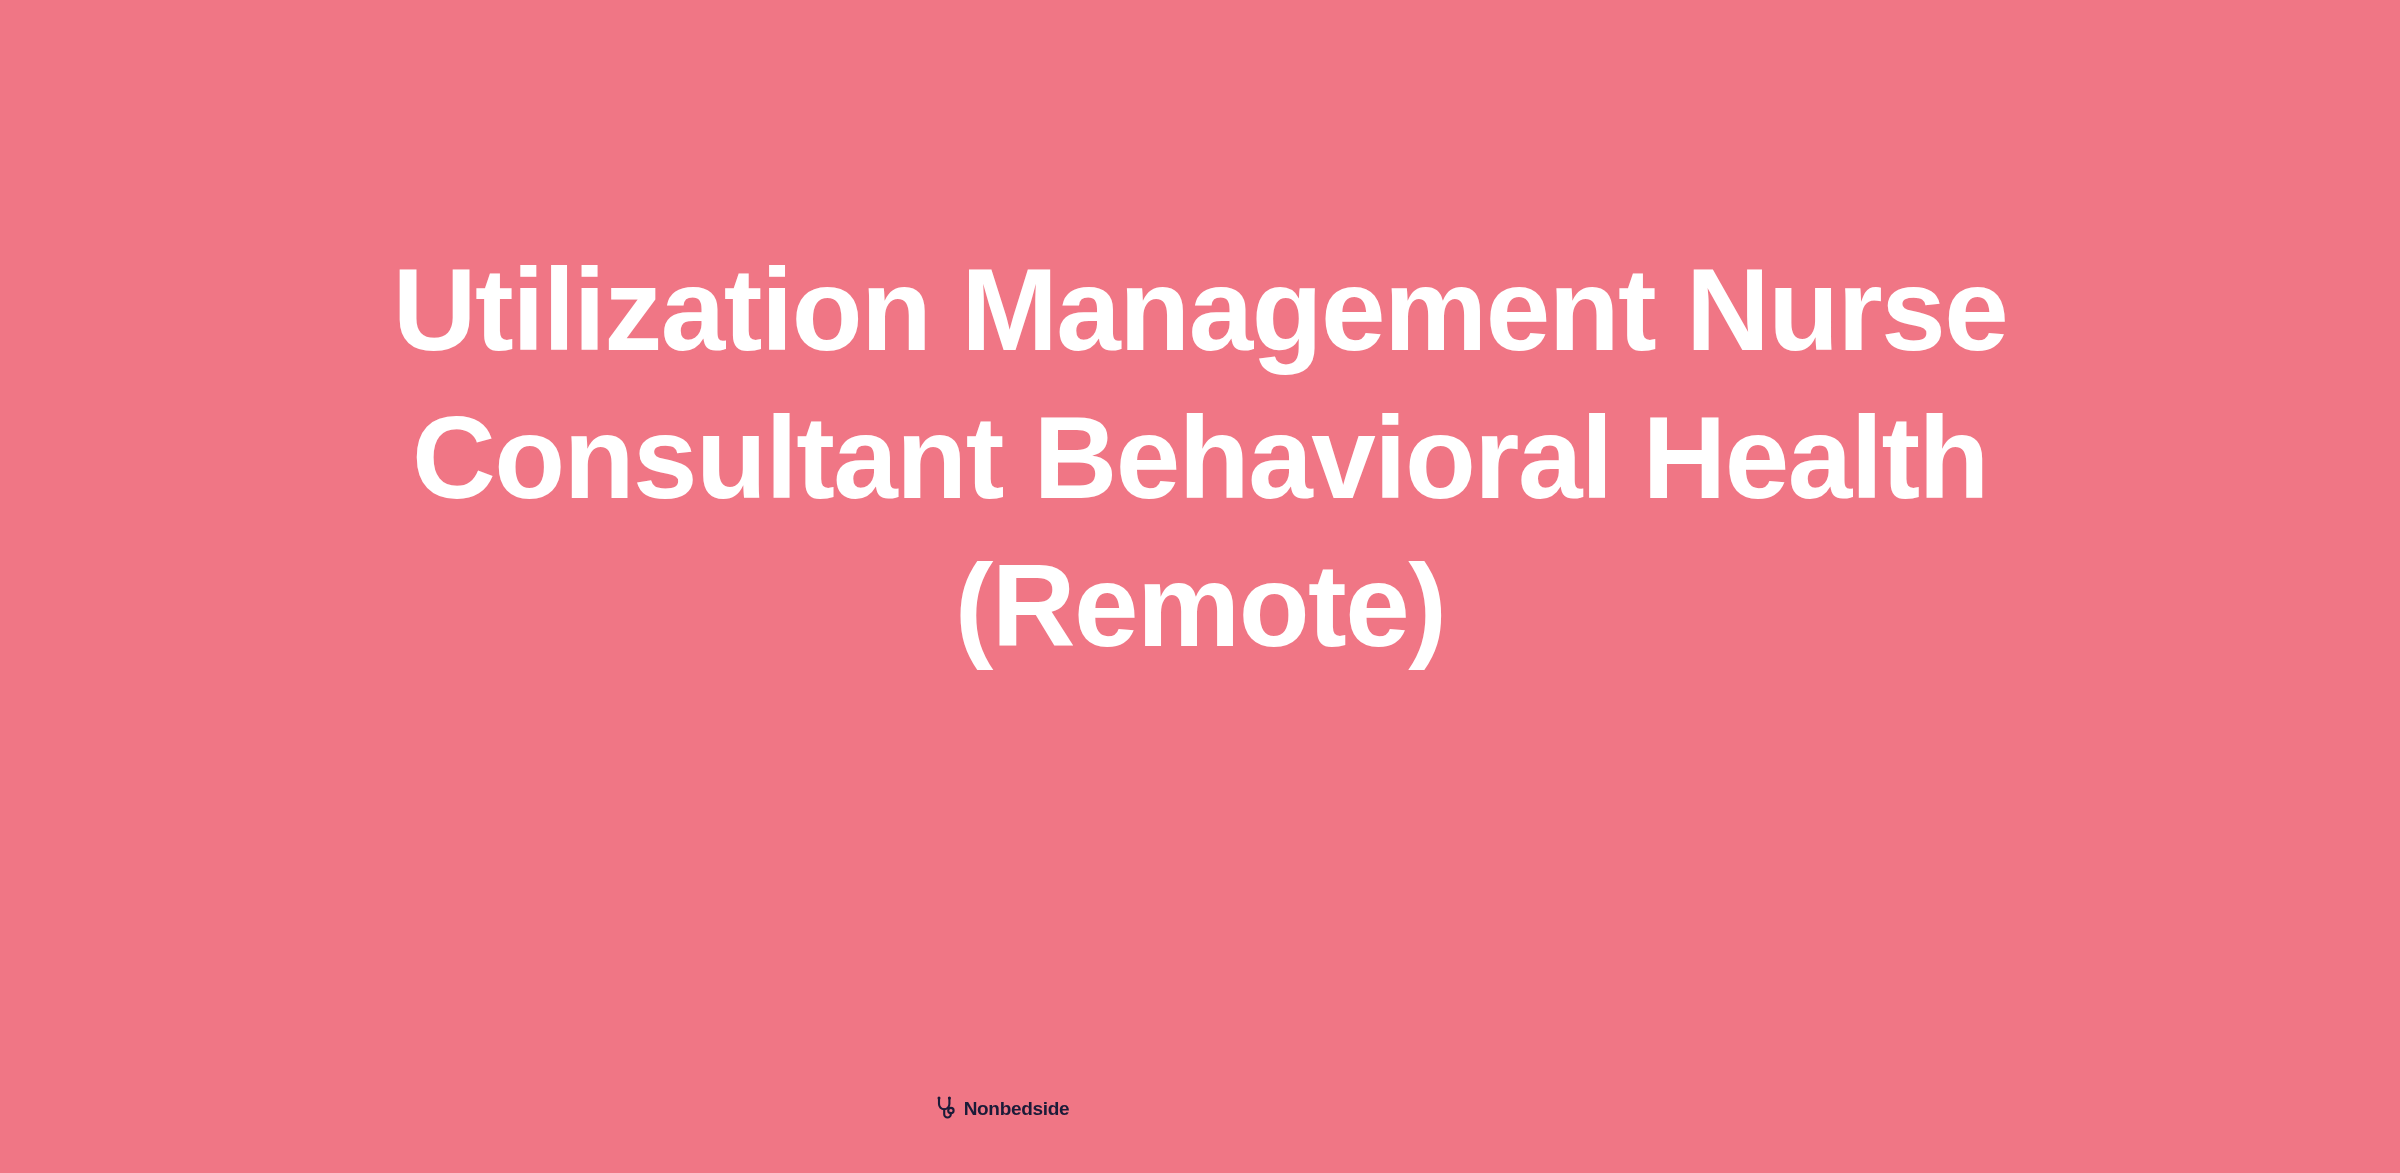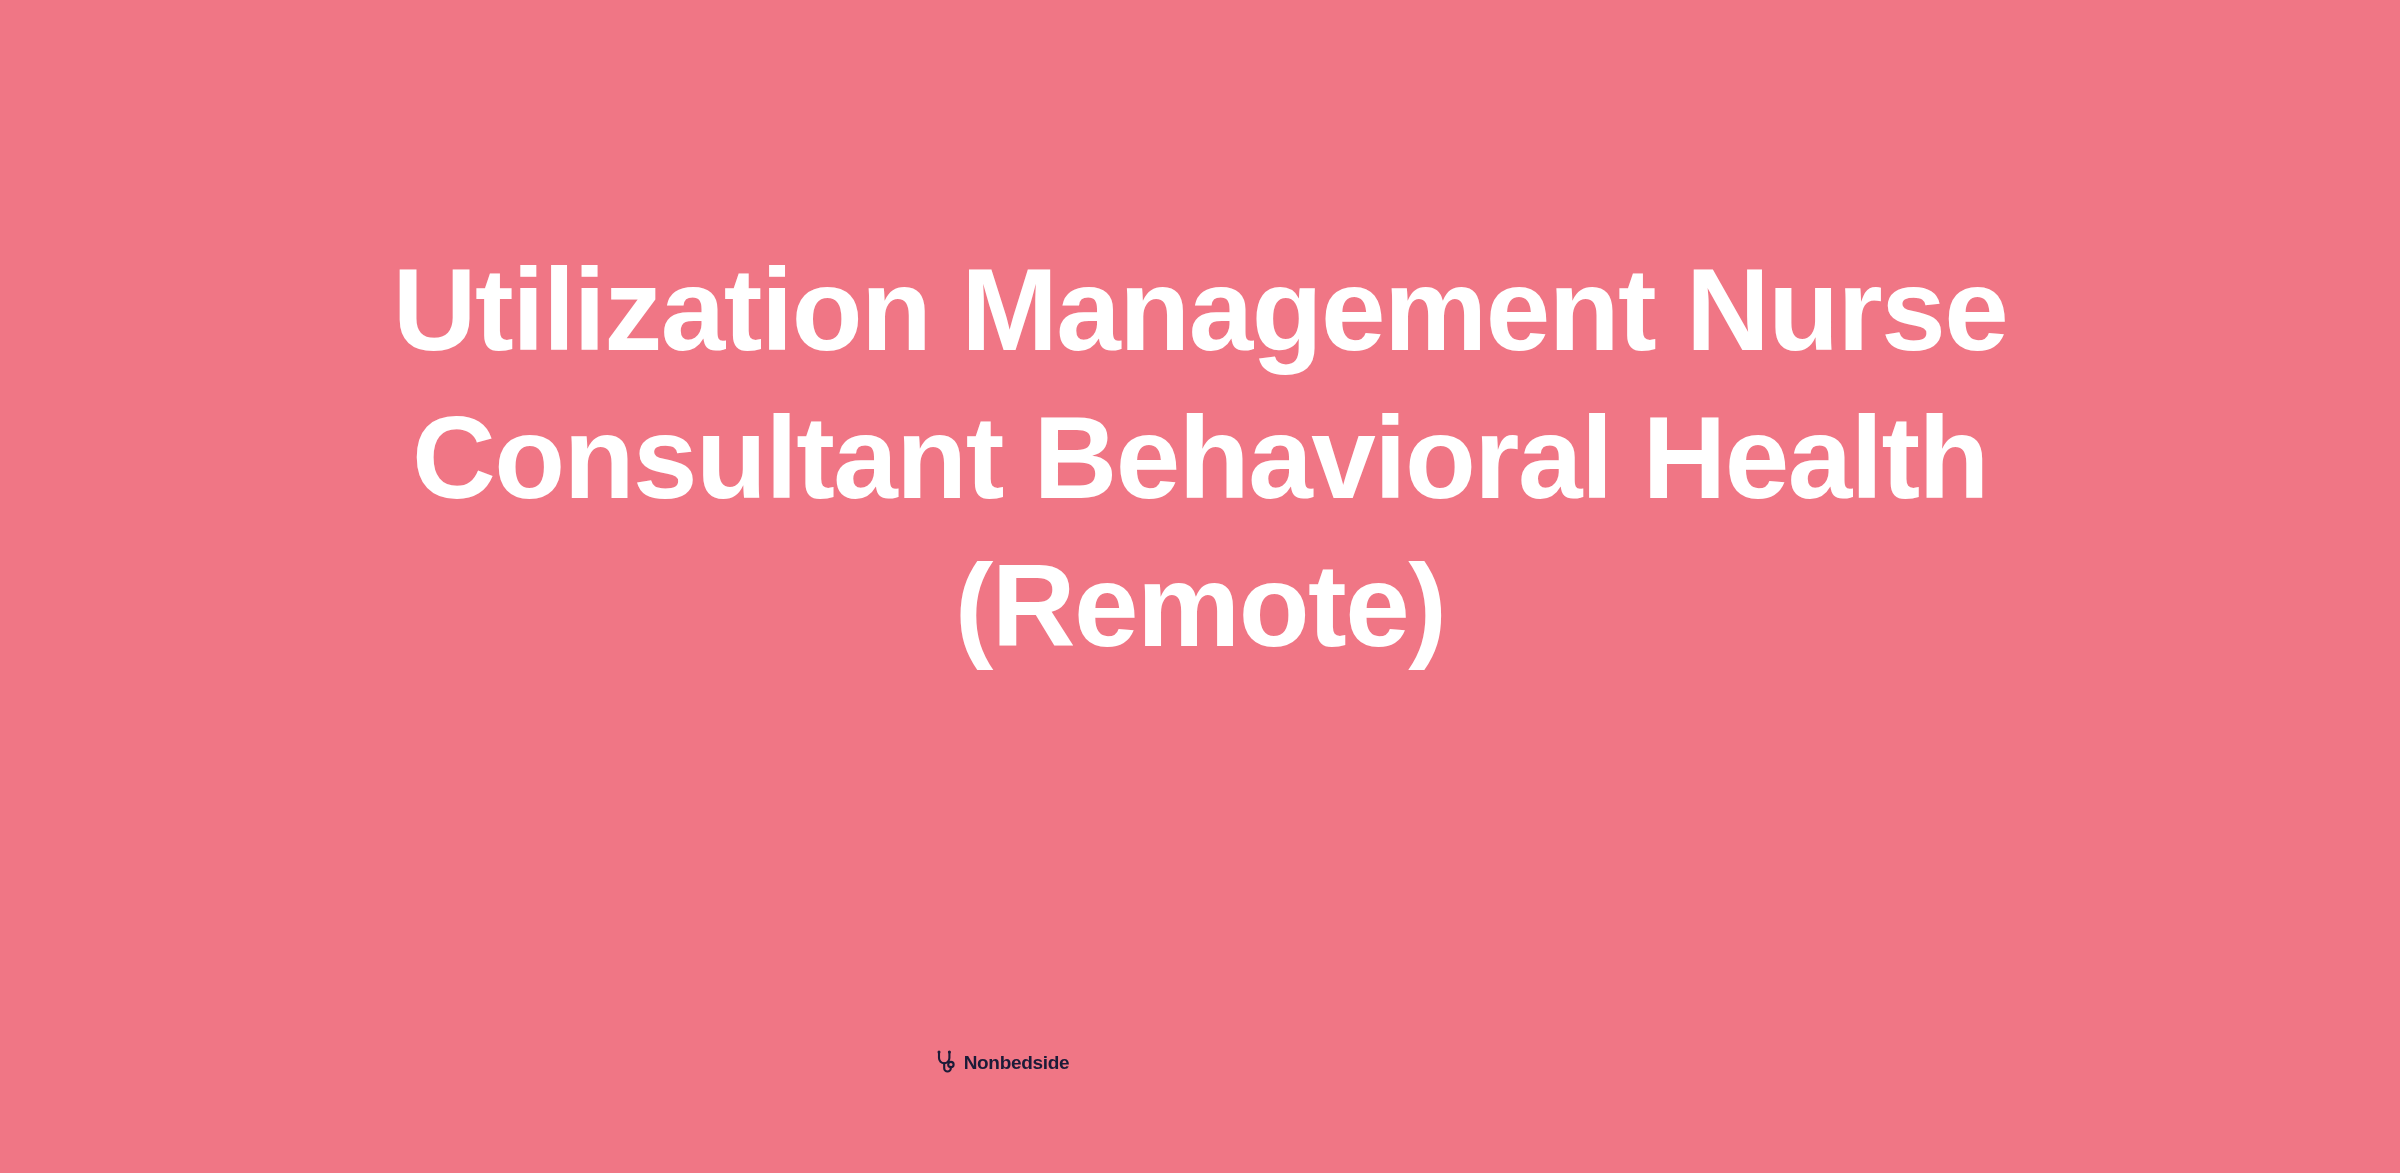--- a/index.html
+++ b/index.html
@@ -45,21 +45,21 @@
     color: #ffffff;
     font-size: 76px;
     font-weight: 400;
     line-height: 96px;
     letter-spacing: -0.5px;
   }
 
   .brand-footer {
     position: absolute;
     left: 0;
-    top: 1050px;
+    top: 1096px;
     width: 2004px;
     display: flex;
     justify-content: center;
     align-items: center;
     gap: 7px;
   }
 
   .brand-logo-icon {
     width: 22px;
     height: 26px;

